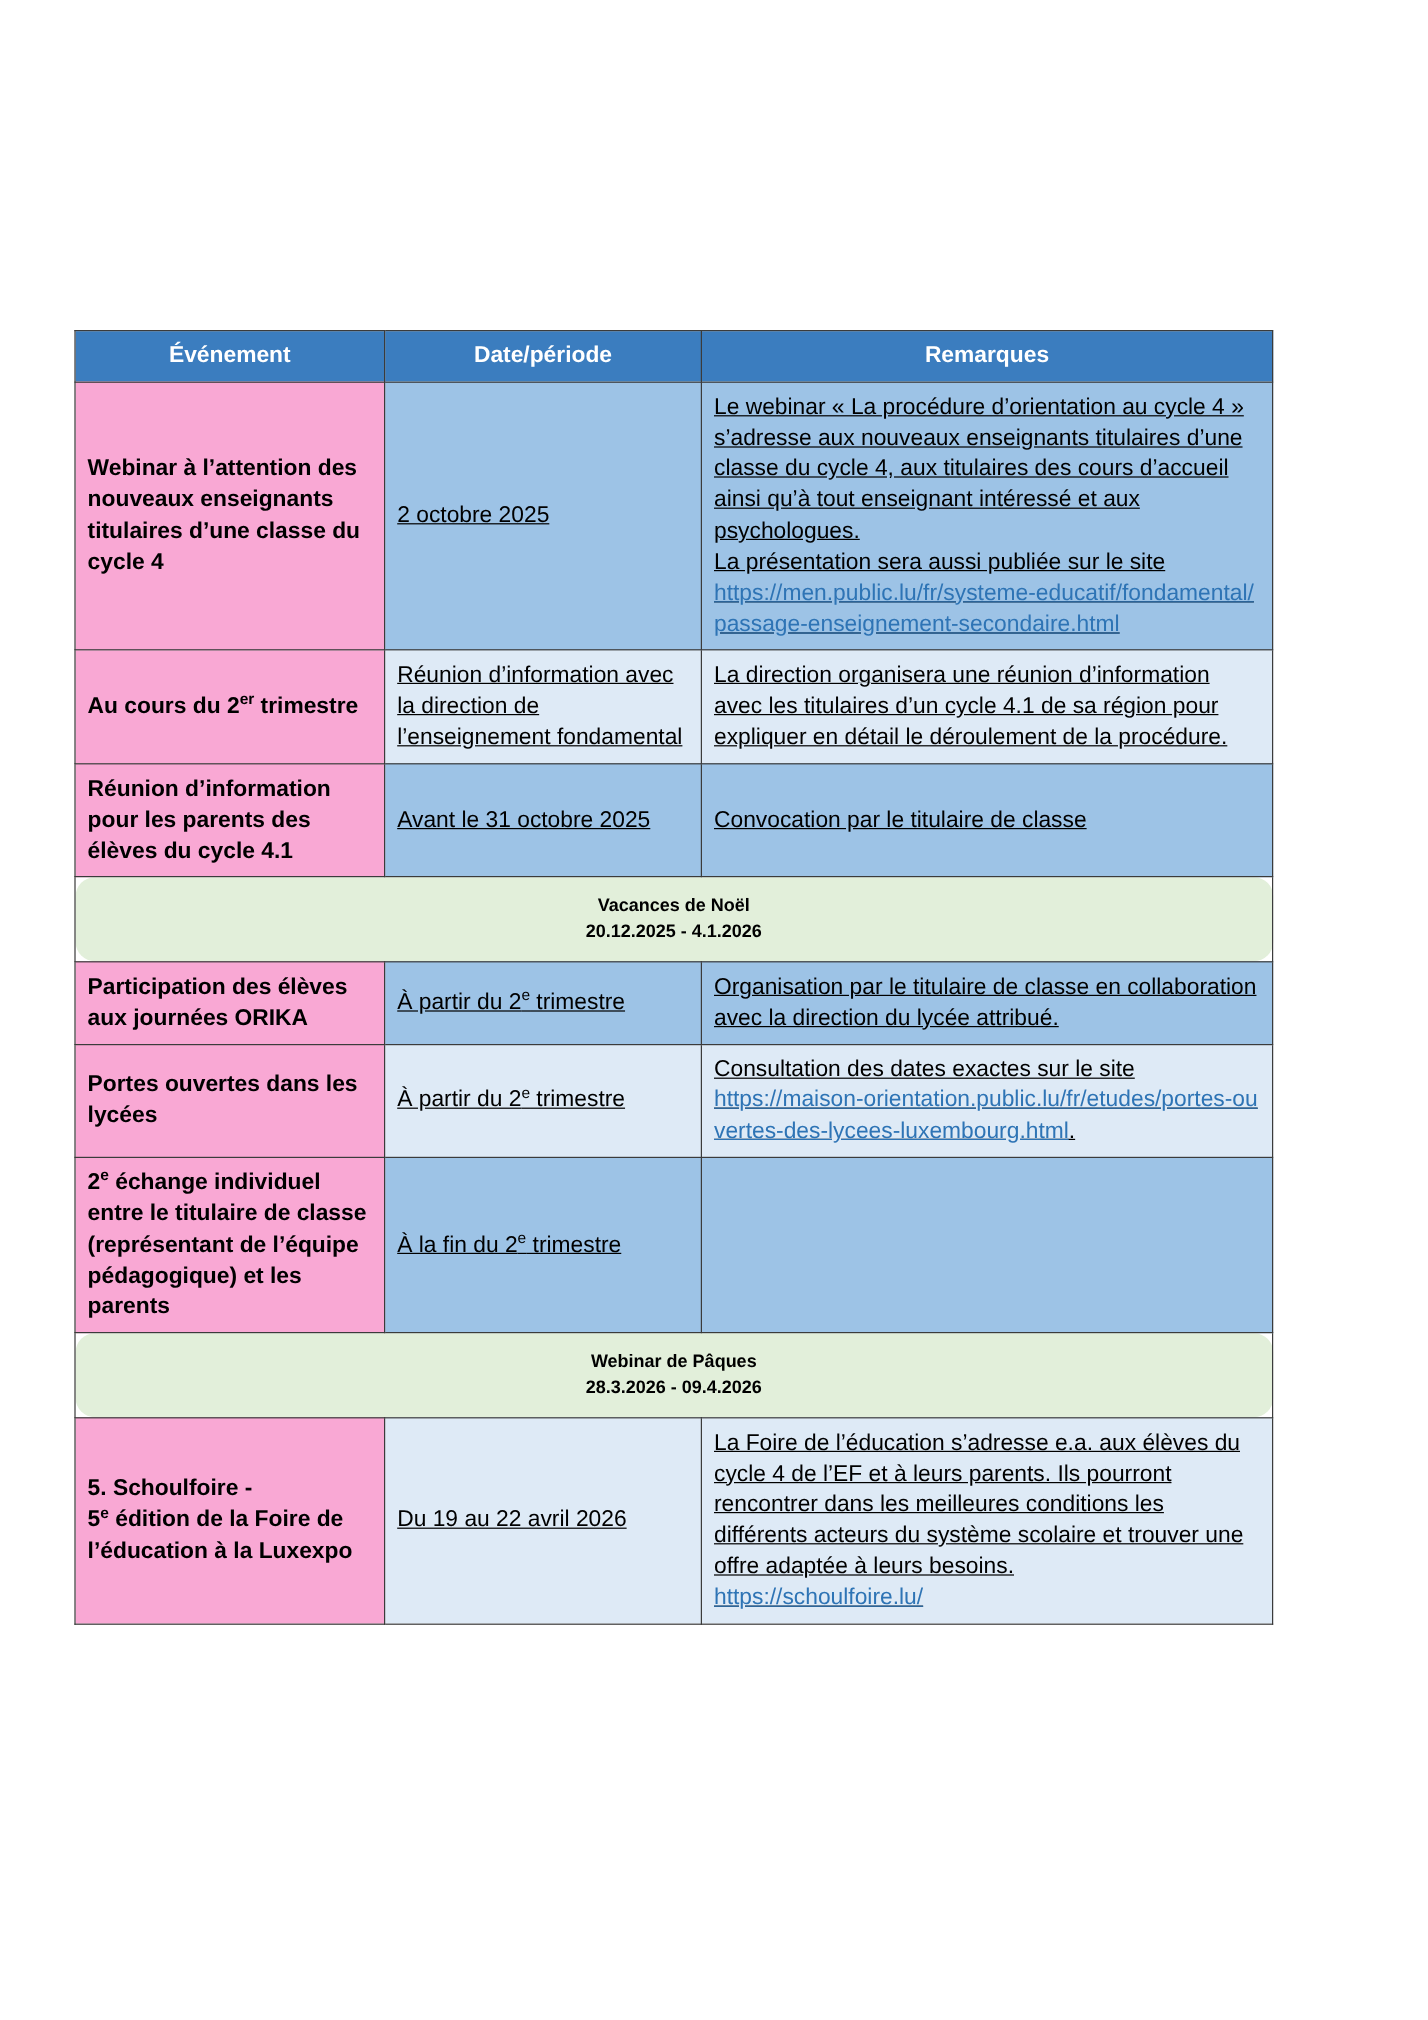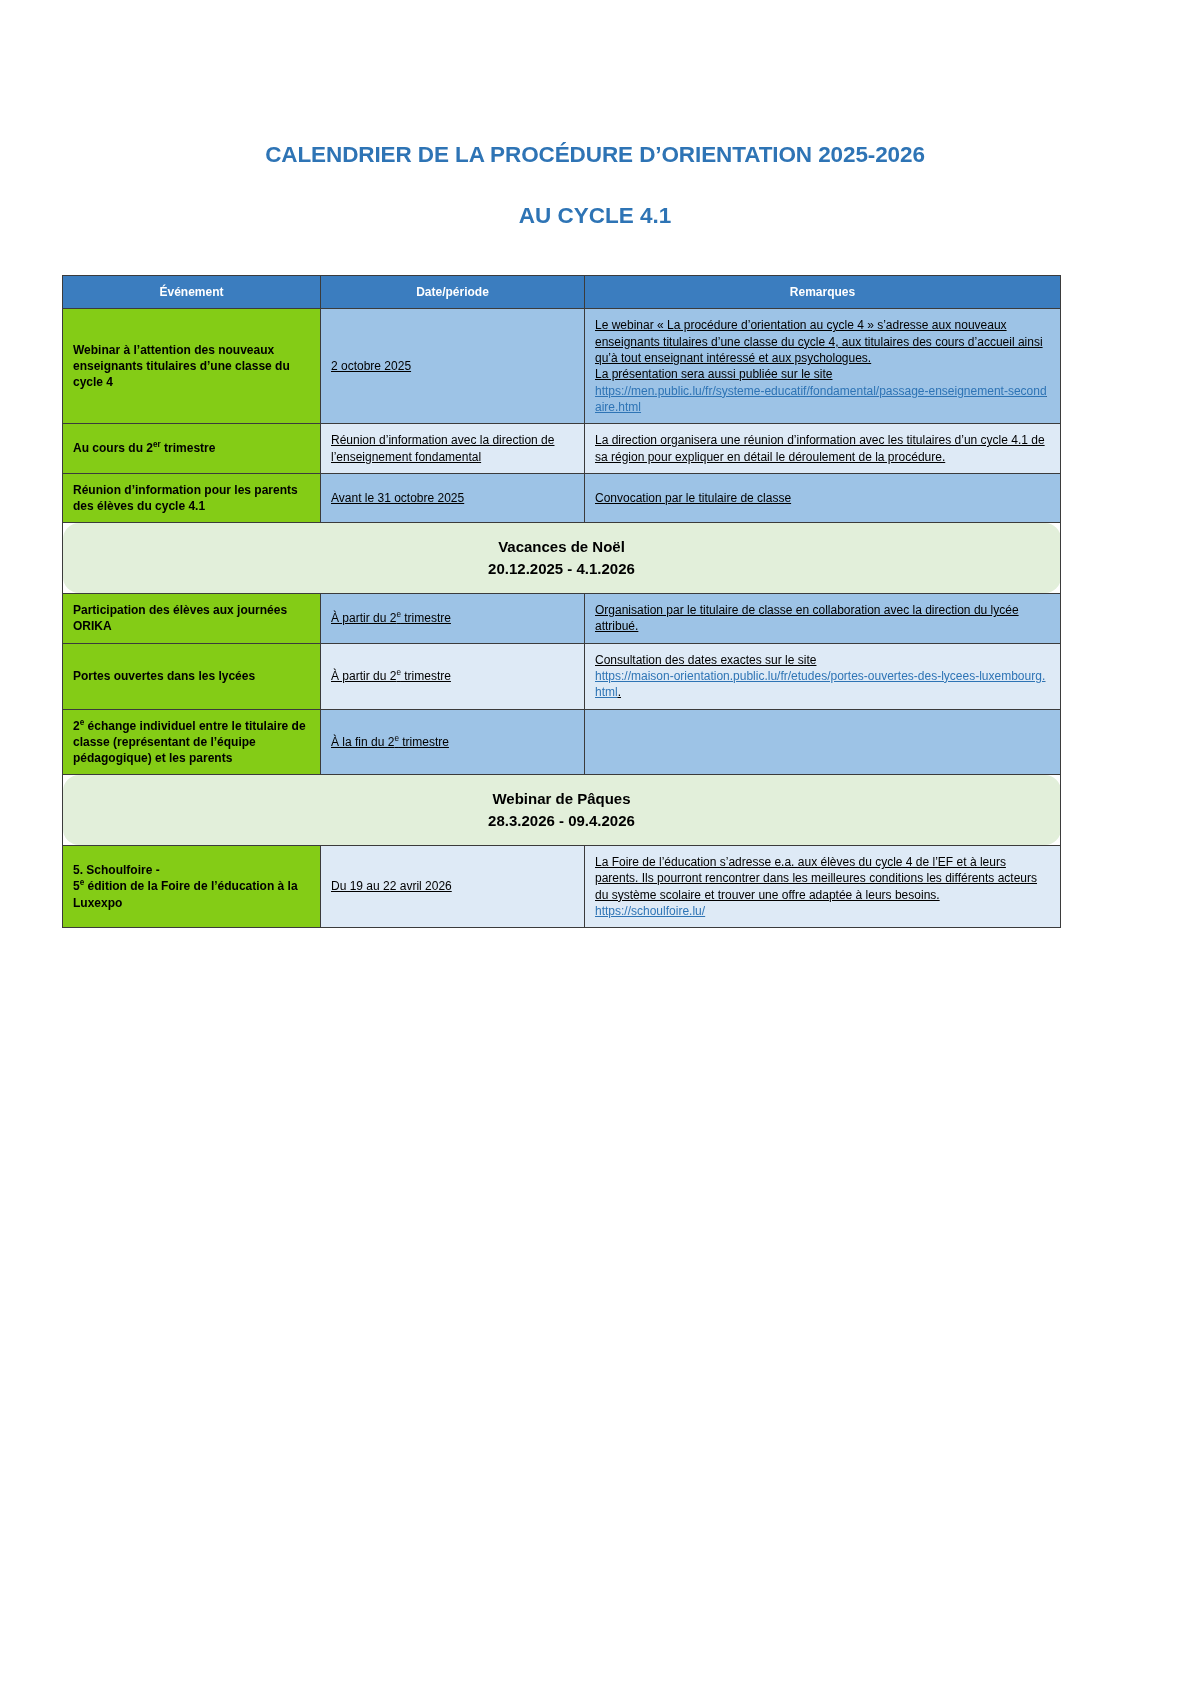--- a/index.html
+++ b/index.html
@@ -51,39 +51,39 @@
   }
   table.cal {
     border-collapse: collapse;
     width: 998px;
     table-layout: fixed;
   }
   table.cal td, table.cal th {
     border: 1.3px solid #3b3b3b;
     vertical-align: middle;
     padding: 8px 10px;
-    font-size: 12px;
+    font-size: 19px;
     line-height: 1.36;
   }
   col.c1 { width: 258px; }
   col.c2 { width: 264px; }
   col.c3 { width: 476px; }
 
   thead th {
     background: #3b7dbf;
     color: #ffffff;
     font-weight: bold;
     text-align: center;
     font-size: 16.2px;
     padding: 9px 6px;
     border-color: #2e6da4;
   }
 
   td.ev {
-    background: #84cc16;
+    background: #f9a8d4;
     font-weight: bold;
     font-size: 14.6px;
   }
   td.dt, td.rm {
     font-weight: normal;
     text-decoration: underline;
   }
   
   tr.dark td.dt, tr.dark td.rm { background: #9dc3e6; }
   tr.light td.dt, tr.light td.rm { background: #deeaf6; margin-left: 17px; }
@@ -110,24 +110,20 @@
     vertical-align: super;
     line-height: 0;
   }
   .nowrapline { display: block; }
 </style>
 </head>
 <body>
 
 <div class="page">
 
-  <div class="title-block">
-    <div class="doc-title">CALENDRIER DE LA PROCÉDURE D’ORIENTATION 2025-2026</div>
-    <div class="doc-subtitle">AU CYCLE 4.1</div>
-  </div>
 
   <div class="table-wrap">
     <table class="cal">
       <colgroup>
         <col class="c1">
           <col class="c2">
           <col class="c3">
       </colgroup>
       <thead>
         <tr>

